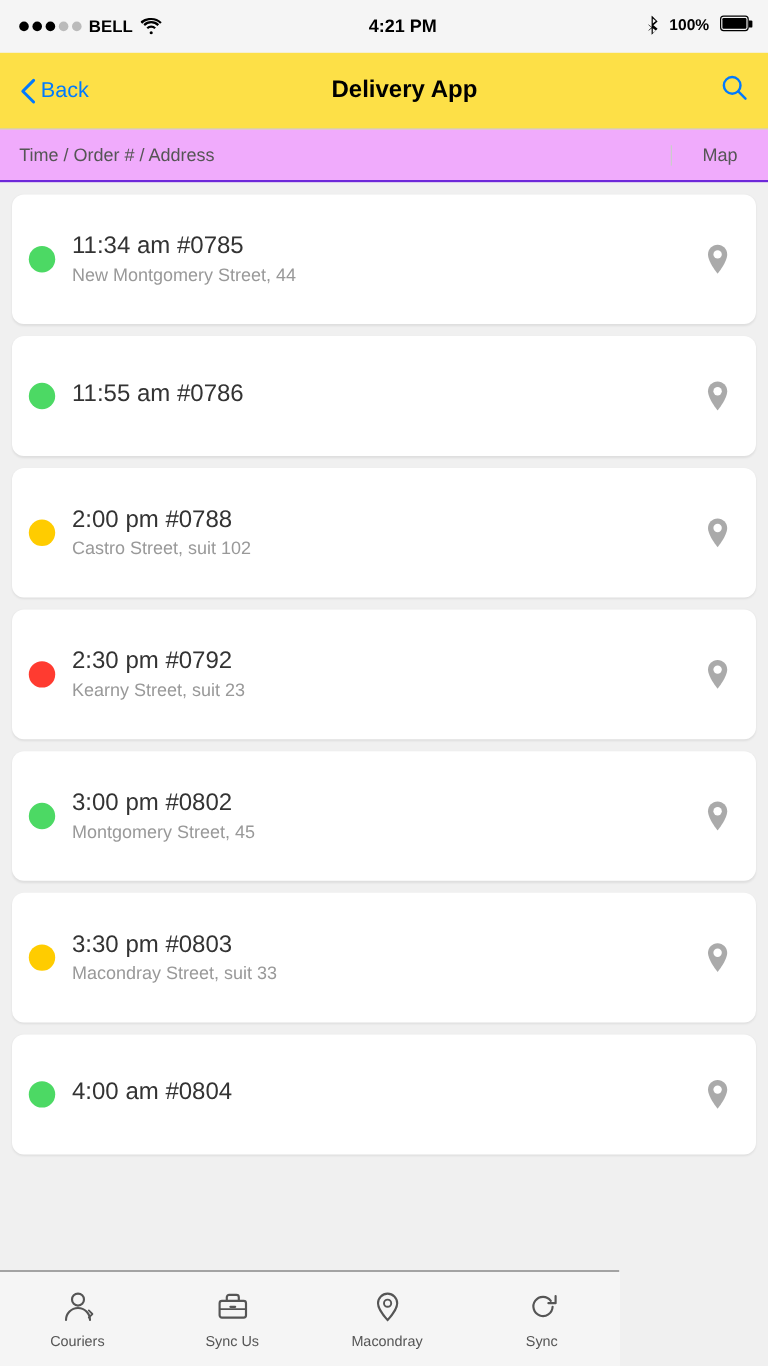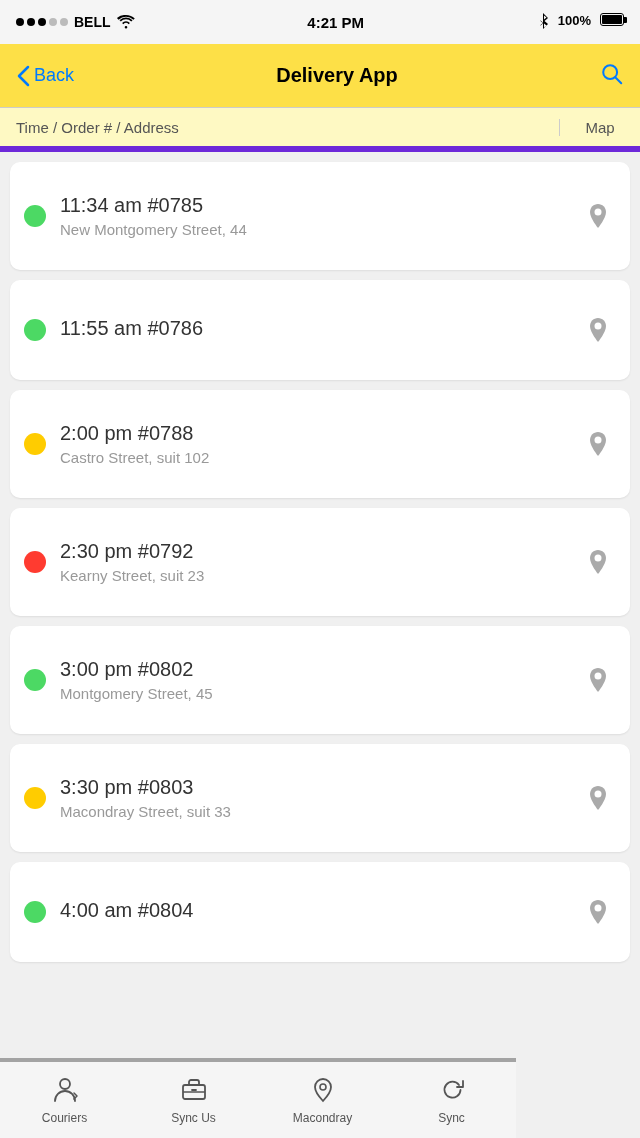--- a/index.html
+++ b/index.html
@@ -63,25 +63,25 @@
       font-size: 18px; color: #007aff; cursor: pointer;
       font-weight: 400;
     }
     .nav-back svg { width: 14px; height: 22px; }
     .nav-title { font-size: 20px; font-weight: 600; color: #000; }
     .nav-search { color: #007aff; cursor: pointer; }
     .nav-search svg { width: 24px; height: 24px; }
 
     
     .col-headers {
-      background: #fef9c3;
+      background: #f0abfc;
       display: flex;
       align-items: center;
       height: 44px;
-      border-bottom: 6px solid #6d28d9;
+      border-bottom: 2px solid #6d28d9;
     }
     .col-main {
       flex: 1;
       padding: 0 16px;
       font-size: 15px;
       color: #555;
       border-right: 1px solid #ccc;
     }
     .col-map {
       width: 80px;
@@ -133,21 +133,21 @@
       color: #aaa; flex-shrink: 0;
     }
 
     
     .tab-bar {
       position: fixed;
       bottom: 0; left: 0;
       width: 516px;
       height: 80px;
       background: #f5f5f5;
-      border-top: 4px solid #a3a3a3;
+      border-top: 2px solid #a3a3a3;
       display: flex;
       align-items: center;
       justify-content: space-around;
     }
     .tab-item {
       display: flex; flex-direction: column; align-items: center; gap: 4px;
       cursor: pointer; flex: 1;
     }
     .tab-icon { color: #555; }
     .tab-label { font-size: 12px; color: #555; }

